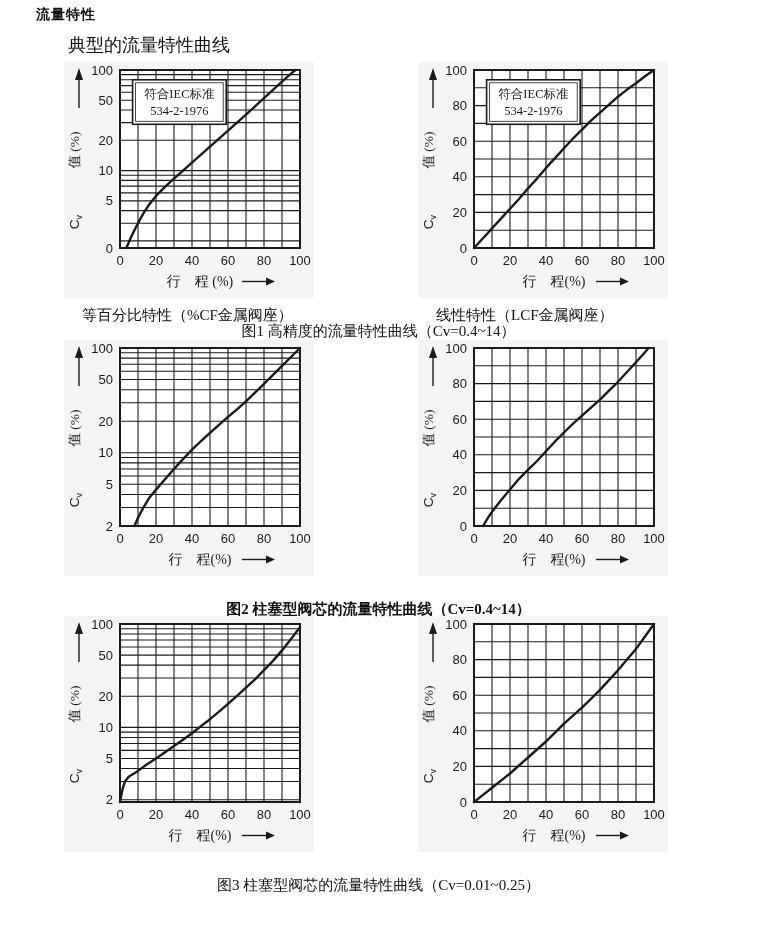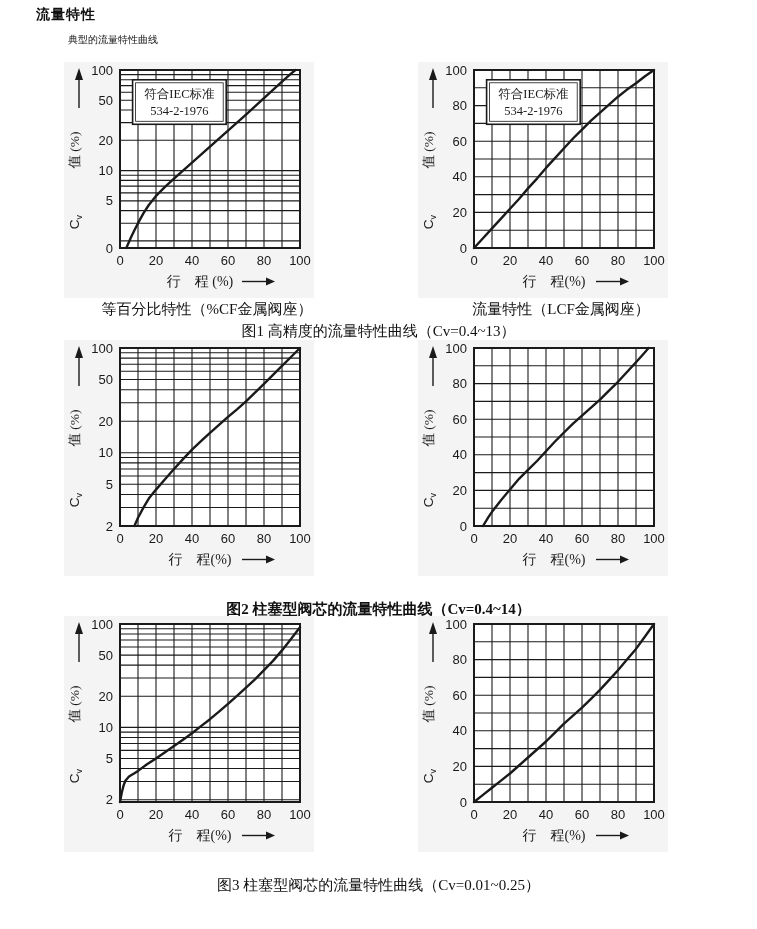--- a/index.html
+++ b/index.html
@@ -1,27 +1,27 @@
 <!DOCTYPE html>
 <html><head>
 <meta charset="utf-8">
 <style>
   html,body{margin:0;padding:0;background:#ffffff;}
   .page{position:relative;width:757px;height:929px;background:#ffffff;color:#111;
         font-family:"Liberation Serif","DejaVu Serif",serif;overflow:hidden;border-radius:6px;}
   .doc-title{position:absolute;left:36px;top:6px;font-size:14px;font-weight:bold;
              font-family:"DejaVu Sans","Liberation Sans",sans-serif;letter-spacing:1px;}
-  .doc-subtitle{position:absolute;left:68px;top:33px;font-size:10px;}
+  .doc-subtitle{position:absolute;left:68px;top:33px;font-size:18px;}
   .row{position:absolute;left:0;width:757px;height:0;}
   #row1{top:62px;} #row2{top:340px;} #row3{top:616px;}
   .chart{position:absolute;margin:0;width:250px;}
   .chart-left{left:64px;} .chart-right{left:418px;}
   svg.plot{background:#f4f4f4;display:block;}
-  figcaption{font-size:15px;text-align:center;white-space:nowrap;
-             transform:translateX(18px);margin-top:2px;}
+  figcaption{font-size:15px;text-align:left;white-space:nowrap;
+             transform:translateX(18px);margin-top:8px;}
   .fig-caption{position:absolute;left:20px;width:717px;text-align:center;font-size:15px;}
   #figcap1{top:322px;} #figcap2{top:600px;font-weight:bold;} #figcap3{top:876px;}
 </style>
 </head>
 <body>
 
 <div class="page">
   <div class="doc-title">流量特性</div>
   <div class="doc-subtitle">典型的流量特性曲线</div>
 
@@ -130,24 +130,24 @@
           <text x="200" y="203" text-anchor="middle" font-size="13" fill="#1a1a1a" font-family="&quot;Liberation Sans&quot;,sans-serif">80</text>
           <text x="236" y="203" text-anchor="middle" font-size="13" fill="#1a1a1a" font-family="&quot;Liberation Sans&quot;,sans-serif">100</text>
           <line x1="15" y1="46" x2="15" y2="16" stroke="#1a1a1a" stroke-width="1.4"></line>
           <polygon points="11,18 19,18 15,6" fill="#1a1a1a"></polygon>
           <text x="15" y="88" text-anchor="middle" font-size="13.5" fill="#1a1a1a" font-family="&quot;Liberation Serif&quot;,serif" transform="rotate(-90 15 88)">值 (%)</text>
           <text x="15" y="160" text-anchor="middle" font-size="13.5" fill="#1a1a1a" font-family="&quot;Liberation Sans&quot;,sans-serif" transform="rotate(-90 15 160)"><tspan>C</tspan><tspan font-size="9" dy="2.5">v</tspan></text>
           <text x="136" y="224" text-anchor="middle" font-size="14" fill="#1a1a1a" font-family="&quot;Liberation Serif&quot;,serif">行　程(%)</text>
           <line x1="178" y1="219.5" x2="204" y2="219.5" stroke="#1a1a1a" stroke-width="1.4"></line>
           <polygon points="202,215.5 202,223.5 211,219.5" fill="#1a1a1a"></polygon>
         </svg>
-      <figcaption>流量特性（LCF金属阀座）</figcaption>
+      <figcaption>线性特性（LCF金属阀座）</figcaption>
     </figure>
   </div>
-  <div class="fig-caption" id="figcap1">图1  高精度的流量特性曲线（Cv=0.4~13）</div>
+  <div class="fig-caption" id="figcap1">图1  高精度的流量特性曲线（Cv=0.4~14）</div>
 
   <div class="row" id="row2">
     <figure class="chart chart-left">
       <svg class="plot" width="250" height="236" viewBox="0 0 250 236">
           <rect x="56" y="8" width="180" height="178" fill="#ffffff"></rect>
           <line x1="56" y1="8" x2="56" y2="186" stroke="#1a1a1a" stroke-width="1.1"></line>
           <line x1="74" y1="8" x2="74" y2="186" stroke="#1a1a1a" stroke-width="1.1"></line>
           <line x1="92" y1="8" x2="92" y2="186" stroke="#1a1a1a" stroke-width="1.1"></line>
           <line x1="110" y1="8" x2="110" y2="186" stroke="#1a1a1a" stroke-width="1.1"></line>
           <line x1="128" y1="8" x2="128" y2="186" stroke="#1a1a1a" stroke-width="1.1"></line>

